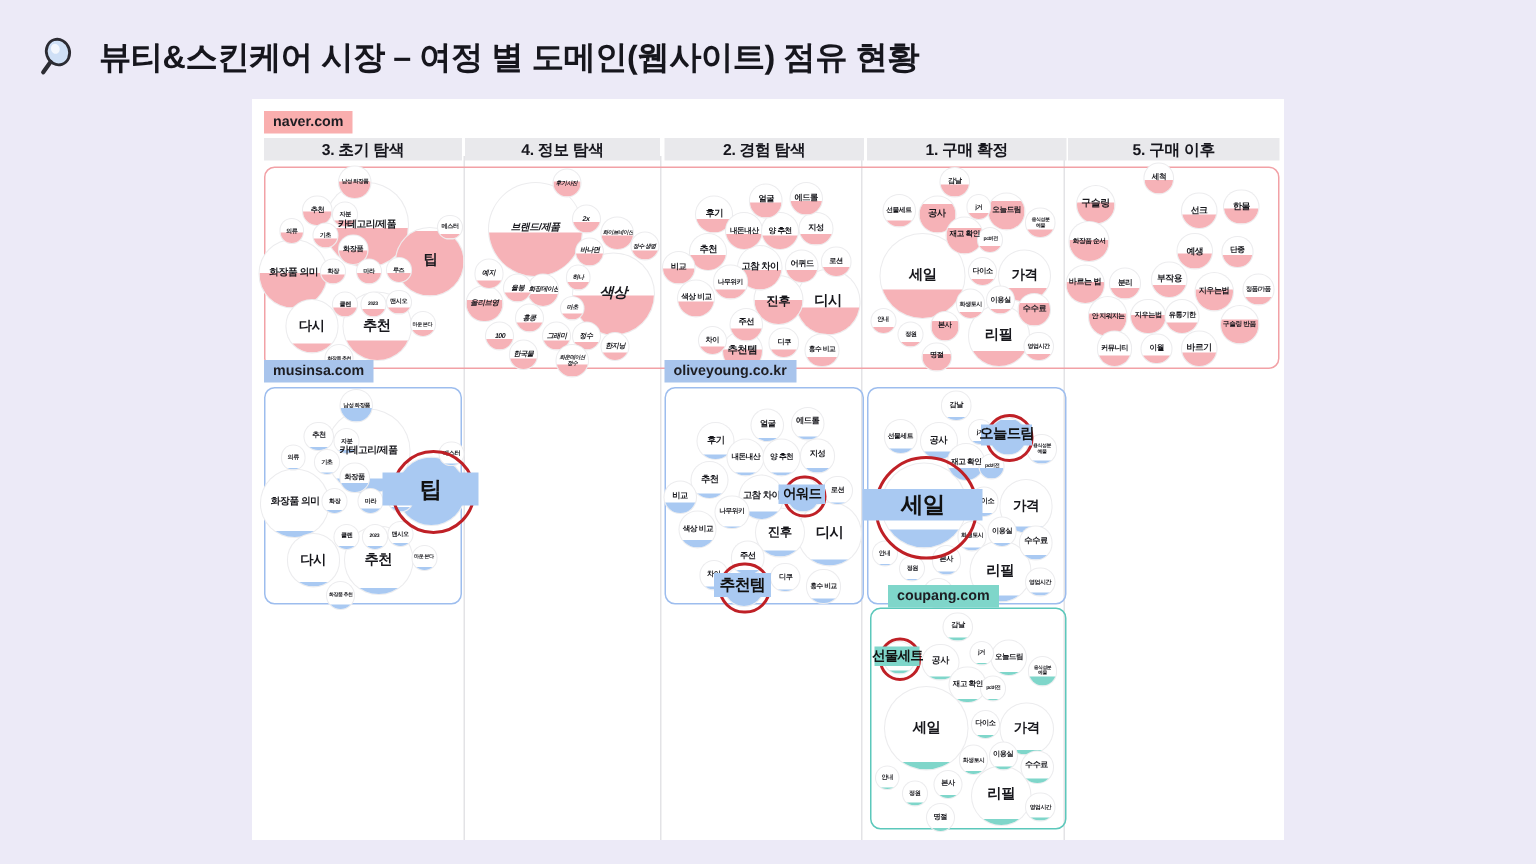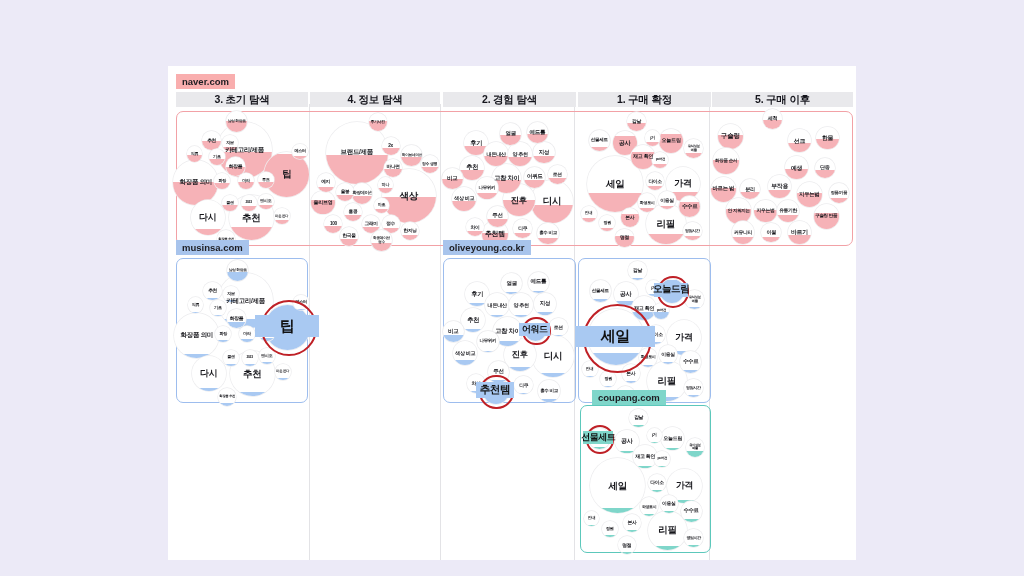--- a/index.html
+++ b/index.html
@@ -97,20 +97,28 @@
     letter-spacing:-.5px;
   }
   .hl-blue{background:#a9c9f2;}
   .hl-teal{background:#7fd6ca;}
 </style>
 </head>
 <body>
 
 <div id="stage">
 
+  <div class="title-row">
+    <svg class="title-icon" viewBox="0 0 32 32">
+      <ellipse cx="13.5" cy="12.5" rx="8.2" ry="9.2" transform="rotate(-18 13.5 12.5)" fill="#cfe0f6" stroke="#2c2c33" stroke-width="2"></ellipse>
+      <ellipse cx="11.6" cy="10.2" rx="3.1" ry="3.6" transform="rotate(-18 11.6 10.2)" fill="#ffffff" opacity=".75"></ellipse>
+      <line x1="8.2" y1="19.6" x2="3.0" y2="26.8" stroke="#2c2c33" stroke-width="3" stroke-linecap="round"></line>
+    </svg>
+    <div class="title-text">뷰티&amp;스킨케어 시장 – 여정 별 도메인(웹사이트) 점유 현황</div>
+  </div>
 
   <div class="canvas">
     <div class="coldiv" style="left:141px"></div>
     <div class="coldiv" style="left:272px"></div>
     <div class="coldiv" style="left:406px"></div>
     <div class="coldiv" style="left:541px"></div>
   </div>
 
   <div id="overlay" style="position:absolute;left:0;top:0;width:1024px;height:576px;">
       <div class="stagehead" style="left: 176px; width: 132px; top: 92px;">3. 초기 탐색</div>
@@ -194,21 +202,21 @@
         </div>
         <div class="bub p" style="left: 97.68px; top: 97.38px; width: 15.84px; height: 15.84px;">
           <div class="fill" style="height: 25%;"></div>
           <div class="lbl" style="font-size: 3.4px; width: 14.5728px;">마운 본다</div>
         </div>
         <div class="bub p" style="left: 40.92px; top: 119.01px; width: 18.48px; height: 18.48px;">
           <div class="fill" style="height: 40%;"></div>
           <div class="lbl" style="font-size: 3.3px; width: 17.0016px;">화장품 추천</div>
         </div>
       </div>
-      <div class="bwrap" style="position: absolute; left: 310px; top: 111px; width: 130px; height: 135px;">
+      <div class="bwrap" style="position: absolute; left: 310px; top: 111px; width: 130px; height: 135px; font-style: italic;">
         <div class="bub p" style="left: 15.6px; top: 10.65px; width: 62.4px; height: 62.4px;">
           <div class="fill" style="height: 46%;"></div>
           <div class="lbl" style="font-size: 6.5px; width: 57.408px;">브랜드/제품</div>
         </div>
         <div class="bub p" style="left: 71.5px; top: 57.75px; width: 54.6px; height: 54.6px;">
           <div class="fill" style="height: 48%;"></div>
           <div class="lbl" style="font-size: 9.5px; width: 50.232px;">색상</div>
         </div>
         <div class="bub p" style="left: 1.3px; top: 80.1px; width: 23.4px; height: 23.4px;">
           <div class="fill" style="height: 62%;"></div>

